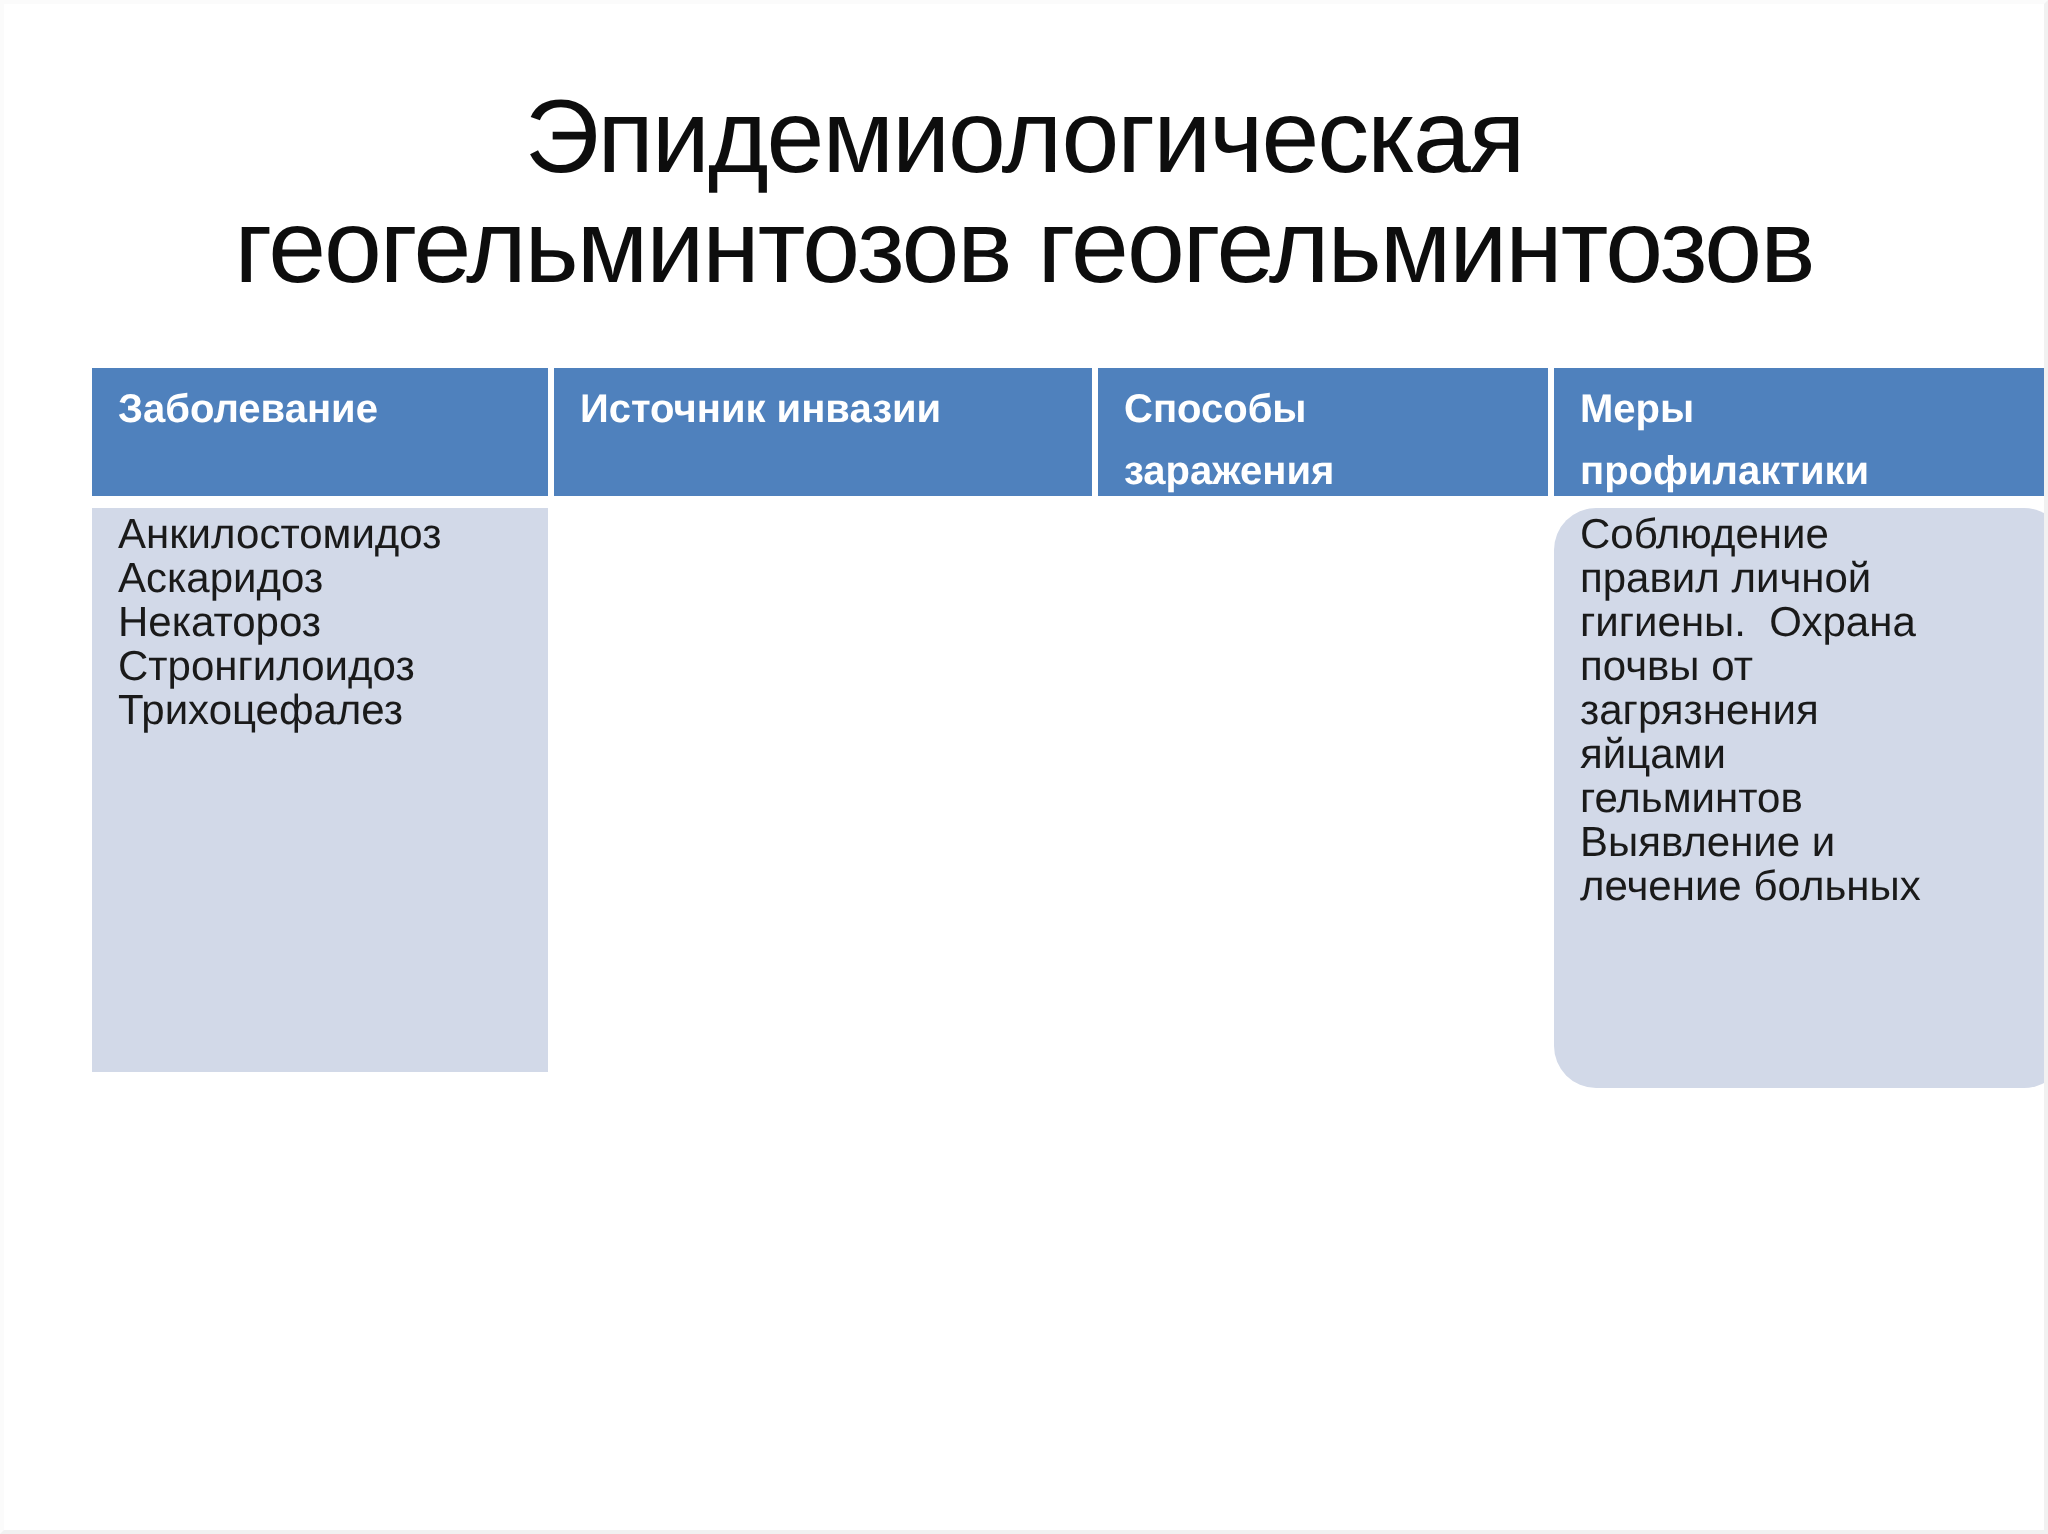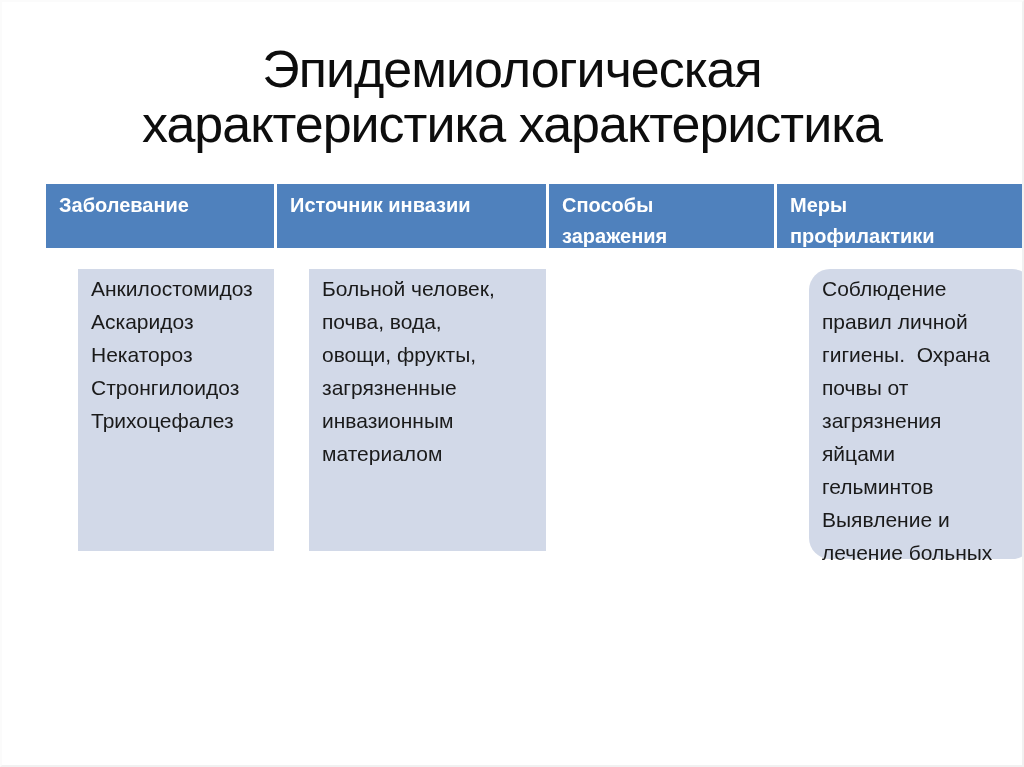--- a/index.html
+++ b/index.html
@@ -36,21 +36,21 @@
   .epi-table {
     position: absolute;
     left: 44px;
     top: 182px;
     display: flex;
     gap: 3px;
   }
   .epi-col {
     display: flex;
     flex-direction: column;
-    gap: 21px;
+    gap: 6px;
   }
   .epi-col.c1 { width: 228px; }
   .epi-col.c2 { width: 269px; }
   .epi-col.c3 { width: 225px; }
   .epi-col.c4 { width: 256px; }
   .epi-th {
     box-sizing: border-box;
     height: 64px;
     background: #4f81bd;
     color: #ffffff;
@@ -60,54 +60,47 @@
     padding: 6px 8px 0 13px;
     white-space: pre-wrap;
   }
   .epi-td {
     box-sizing: border-box;
     height: 282px;
     background: #d2d9e8;
     color: #1a1a1a;
     font-size: 21px;
     font-weight: 400;
-    line-height: 33px;
+    line-height: 22px;
     padding: 3px 8px 0 13px;
     white-space: pre-wrap;
-    margin-left: 32px;
   }
   .epi-col.c4 .epi-td { height: 290px; border-radius: 21px; }
 </style>
 </head>
 <body>
 
 <div class="slide">
 
   <h1 class="slide-title">Эпидемиологическая
-характеристика характеристика</h1>
+геогельминтозов геогельминтозов</h1>
 
   <div class="epi-table">
 
     <div class="epi-col c1">
       <div class="epi-th">Заболевание</div>
       <div class="epi-td">Анкилостомидоз
 Аскаридоз
 Некатороз
 Стронгилоидоз
 Трихоцефалез</div>
     </div>
 
     <div class="epi-col c2">
       <div class="epi-th">Источник инвазии</div>
-      <div class="epi-td">Больной человек,
-почва, вода,
-овощи, фрукты,
-загрязненные
-инвазионным
-материалом</div>
     </div>
 
     <div class="epi-col c3">
       <div class="epi-th">Способы
 заражения</div>
     </div>
 
     <div class="epi-col c4">
       <div class="epi-th">Меры
 профилактики</div>

